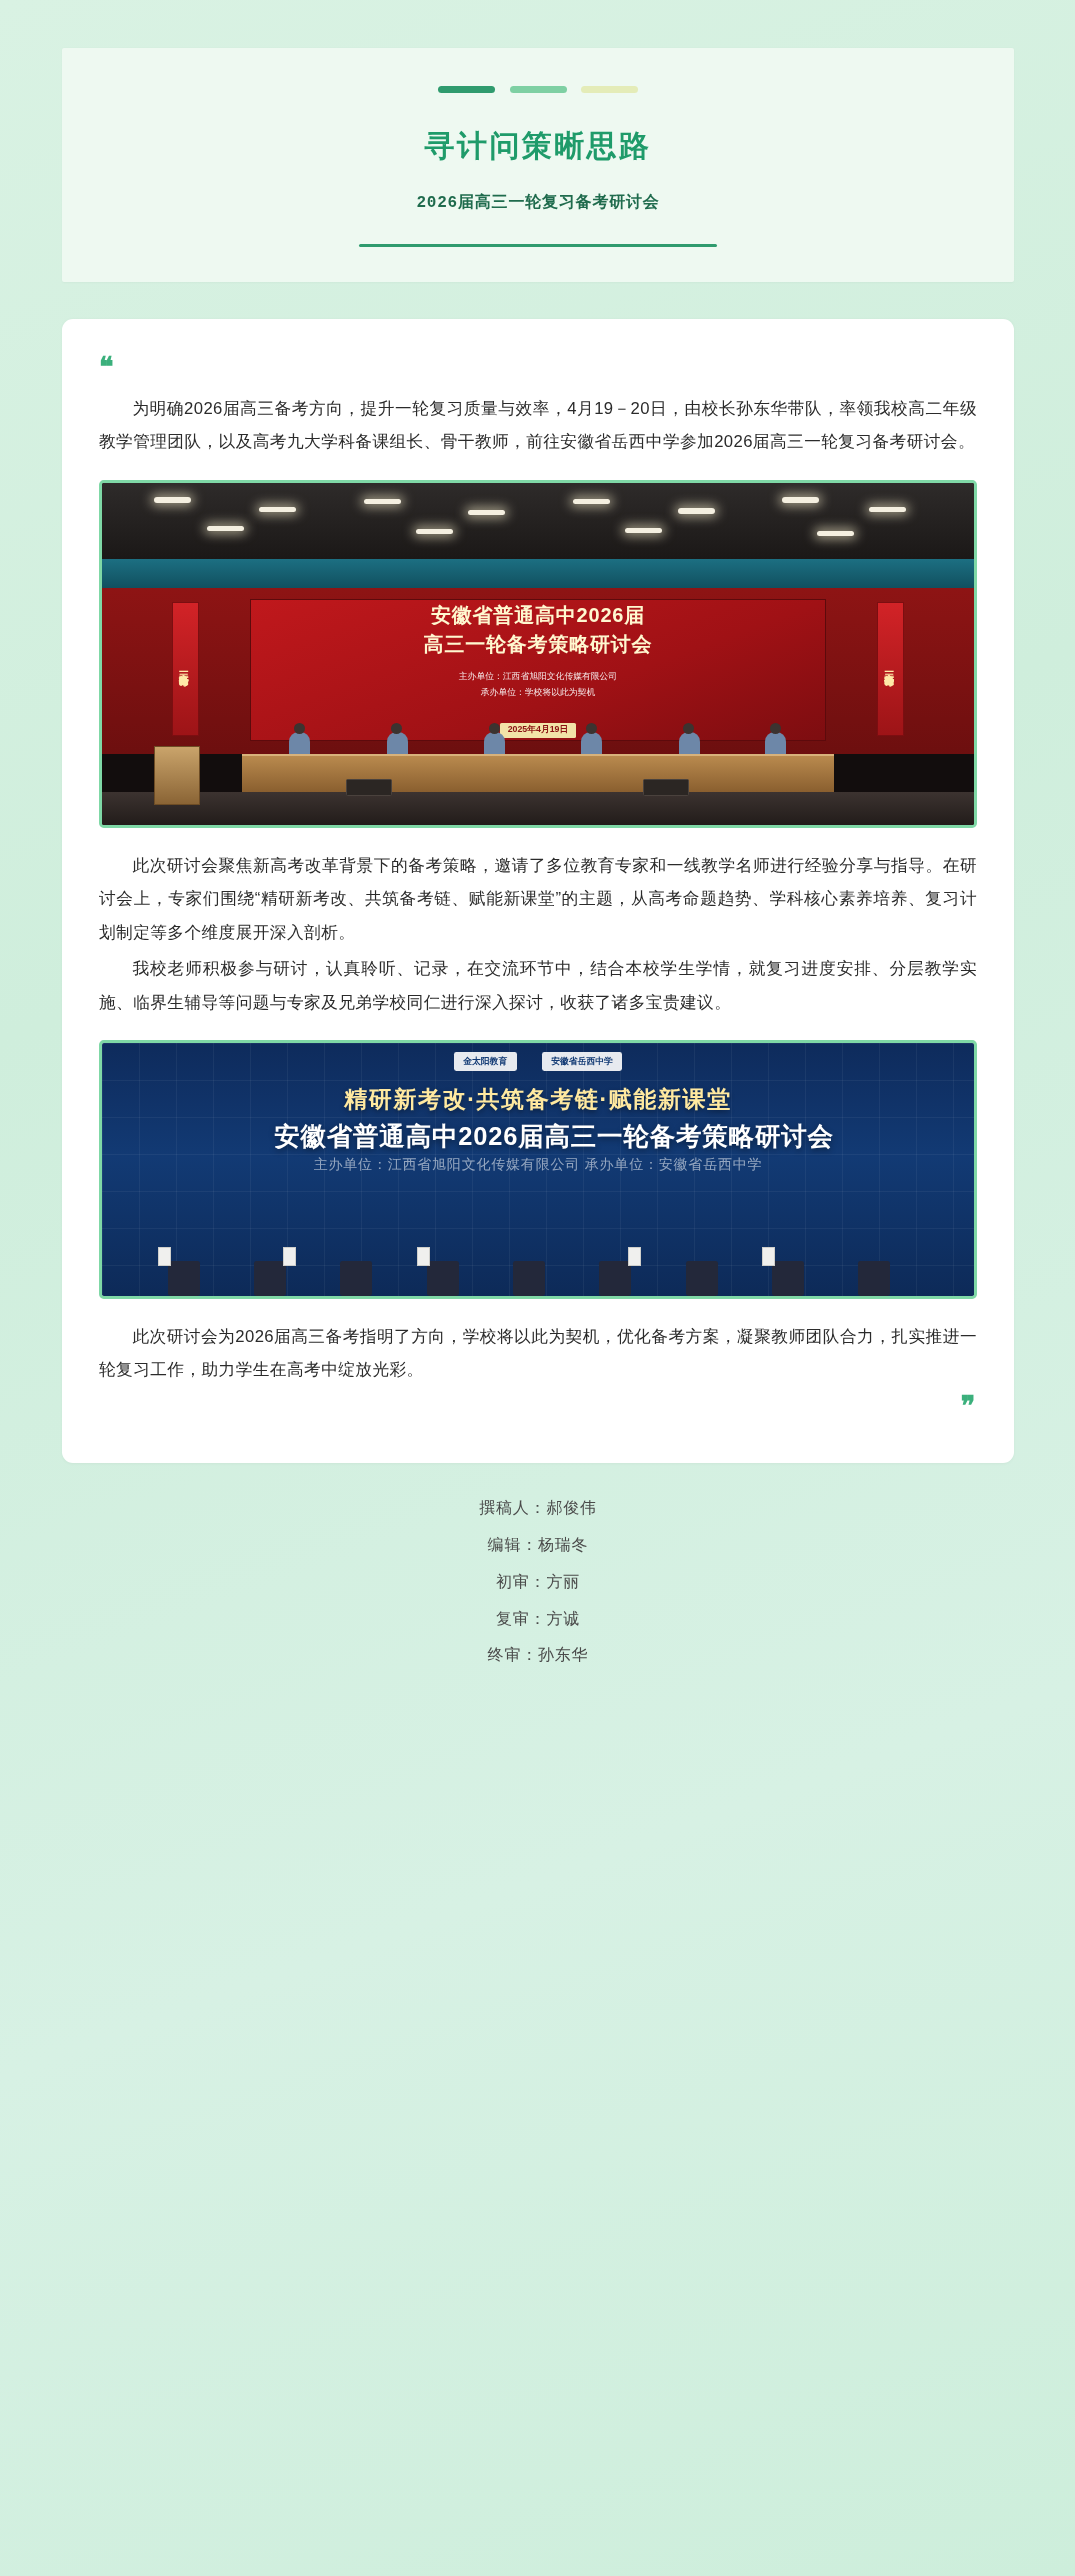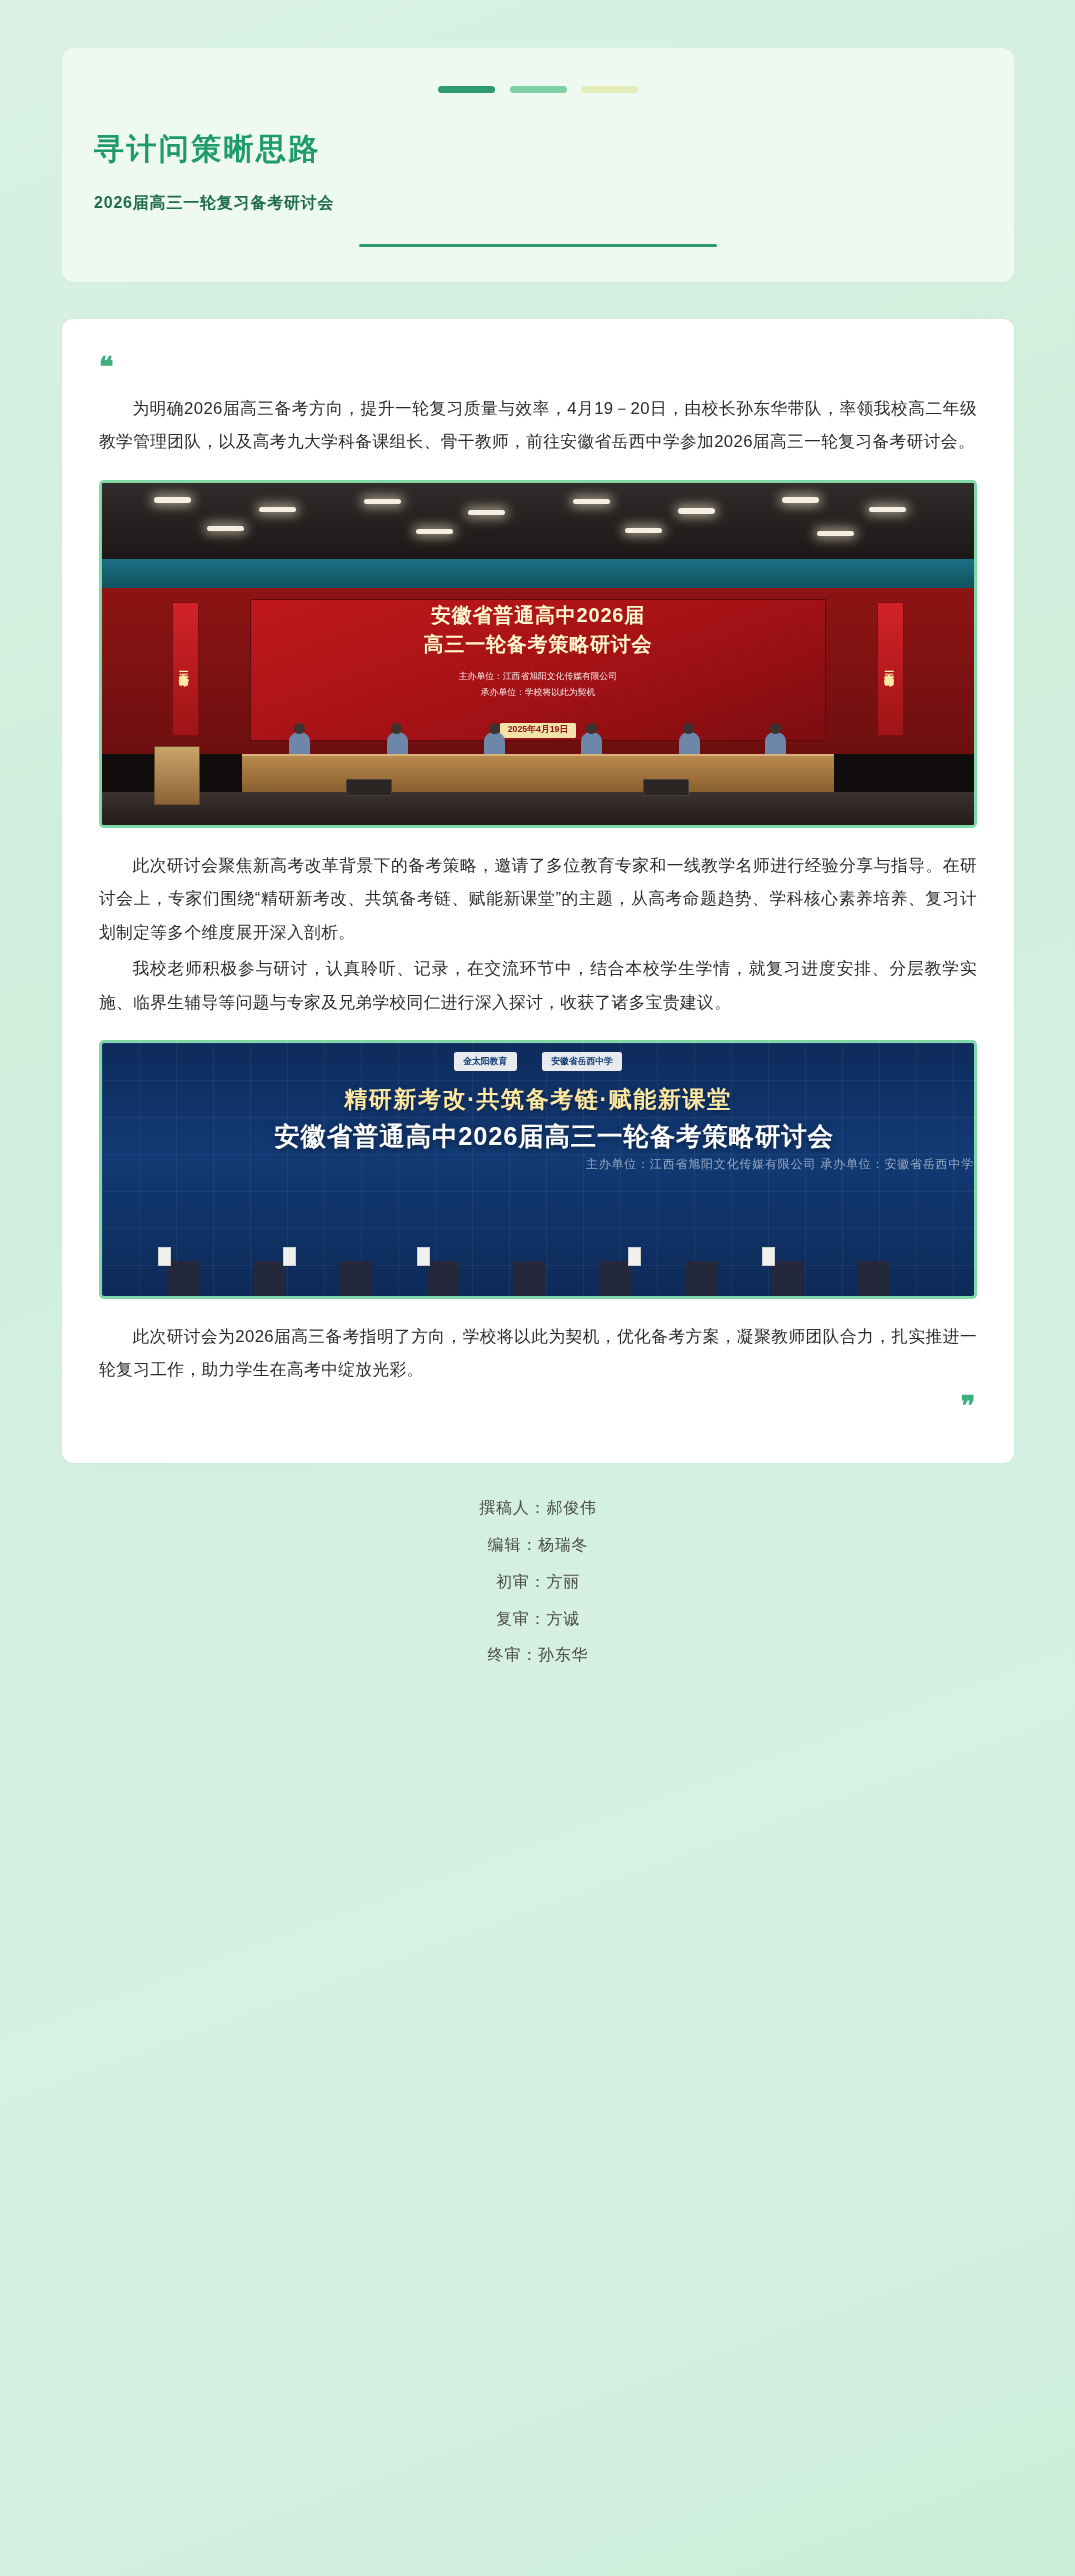--- a/index.html
+++ b/index.html
@@ -13,23 +13,25 @@
   }
   .page {
     width: 1076px;
     margin: 0 auto;
     padding: 48px 62px 32px 62px;
   }
 
   
   .header-card {
     background: #eef9f1;
-    border-radius: 12px;
+    border-radius: 2px;
     padding: 38px 32px 35px 32px;
+    text-align: center;
     box-shadow: 0 0.8px 2.4px rgba(0,0,0,0.03);
+    font-family: Liberation Mono, monospace;
   }
   .dash-row {
     display: flex;
     justify-content: center;
     gap: 14.3px;
     margin-bottom: 33px;
   }
   .dash { width: 57px; height: 7.2px; border-radius: 4px; }
   .dash-1 { background: #2f9b6e; }
   .dash-2 { background: #7ed0a3; }
@@ -202,22 +204,22 @@
     color: #ffe9a0; font-size: 23px; font-weight: bold; letter-spacing: 1.6px;
     text-shadow: 0 1.6px 4.8px rgba(0,0,0,.4);
   }
   .p2-title {
     position: absolute; top: 76px; width: 100%; text-align: center;
     color: #ffffff; font-size: 25.5px; font-weight: bold; letter-spacing: 0.8px;
     text-shadow: 0 1.6px 6.4px rgba(0,0,0,.45);
     padding-left: 32px;
   }
   .p2-sub {
-    position: absolute; top: 113px; width: 100%; text-align: right;
-    color: rgba(255,255,255,.55); font-size: 12px; letter-spacing: 0.8px;
+    position: absolute; top: 113px; width: 100%; text-align: center;
+    color: rgba(255,255,255,.55); font-size: 14px; letter-spacing: 0.8px;
   }
   .p2-row { position: absolute; left: 5%; bottom: 0; width: 90%; height: 163px; }
   .p2-person { position: absolute; bottom: 0; width: 45px; }
   .p2-person .head {
     position: absolute; left: 50%; transform: translateX(-50%); top: 0;
     width: 19px; height: 22px; border-radius: 50%; background: #e6c0a2;
   }
   .p2-person .hair {
     position: absolute; left: 50%; transform: translateX(-50%); top: -2.4px;
     width: 21px; height: 12.7px; border-radius: 10.3px 10.3px 0 0; background: #2a2320;

